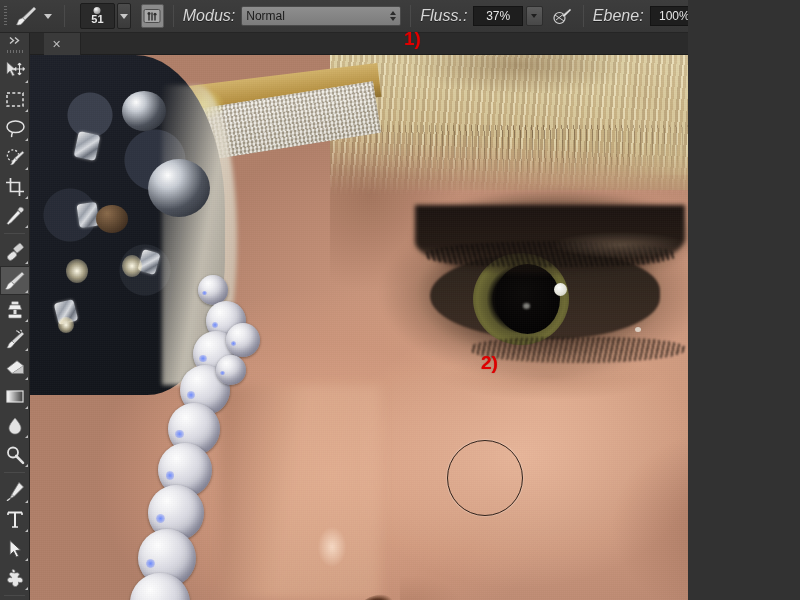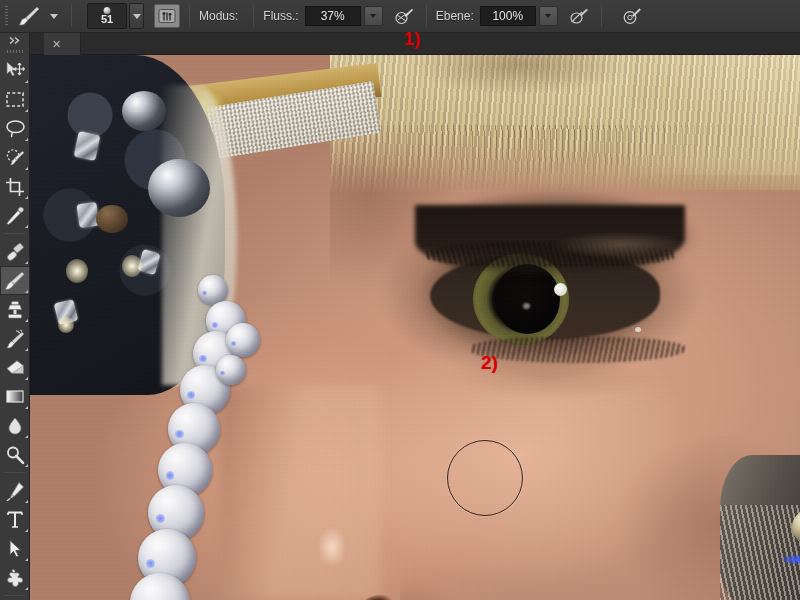--- a/index.html
+++ b/index.html
@@ -1,21 +1,21 @@
 <!DOCTYPE html>
 <html><head>
 <meta charset="utf-8">
 <style>
   * { box-sizing: border-box; margin: 0; padding: 0; }
   html, body {
     width: 800px; height: 600px; overflow: hidden;
     background: #323232;
     font-family: "Liberation Sans", sans-serif;
   }
-  #app { position: relative; width: 800px; height: 600px; overflow: hidden; }
+  #app { position: relative; width: 688px; height: 600px; overflow: hidden; }
 
   
   .options-bar {
     position: absolute; left: 0; top: 0; width: 800px; height: 33px;
     background: linear-gradient(#3d3d3d, #363636);
     border-bottom: 1px solid #252525;
     display: flex; align-items: center;
   }
   .grip {
     width: 12px; height: 33px; display: flex; align-items: center; justify-content: center;
@@ -56,22 +56,23 @@
   .panel-btn {
     width: 26px; height: 24px; margin-left: 10px;
     background: #8b8b8b; border: 1px solid #5a5a5a; border-radius: 2px;
     display: flex; align-items: center; justify-content: center;
   }
   .sep {
     width: 1px; height: 22px; background: #2a2a2a;
     border-right: 1px solid #4a4a4a; margin: 0 9px;
   }
   .olabel {
-    font-size: 12px; color: #d6d6d6; margin-right: 6px; white-space: nowrap;
+    font-size: 16px; color: #d6d6d6; margin-right: 6px; white-space: nowrap;
     text-shadow: 0 1px 0 #1d1d1d;
+    font-style: italic;
   }
   .select-box {
     height: 20px; min-width: 160px;
     background: linear-gradient(#8e8e8e, #7c7c7c);
     border: 1px solid #4a4a4a; border-radius: 2px;
     display: flex; align-items: center; padding: 0 4px;
     font-size: 12px; color: #1b1b1b;
   }
   .select-box .val { flex: 1; }
   .spin {
@@ -429,20 +430,27 @@
         <rect x="1" y="1.5" width="16" height="13" rx="1.5" fill="#a9a9a9" stroke="#4d4d4d" stroke-width="1"></rect>
         <path d="M6 12 L6 7 M9 12 L9 5 M12 12 L12 8" stroke="#2f2f2f" stroke-width="1.4" stroke-linecap="round"></path>
         <circle cx="6" cy="5.4" r="1.5" fill="#2f2f2f"></circle>
         <circle cx="12" cy="6.2" r="1.5" fill="#2f2f2f"></circle>
       </svg>
     </div>
 
     <div class="sep"></div>
 
     <span class="olabel">Modus:</span>
+    <div class="select-box" style="width:163px">
+      <span class="val">Normal</span>
+      <span class="spin">
+          <i class="up"></i>
+          <i class="dn"></i>
+        </span>
+    </div>
 
     <div class="sep"></div>
 
     <span class="olabel">Fluss.:</span>
     <div class="num-field">
       <span>37%</span>
     </div>
     <div class="num-caret">
       <span class="tri-down"></span>
     </div>

